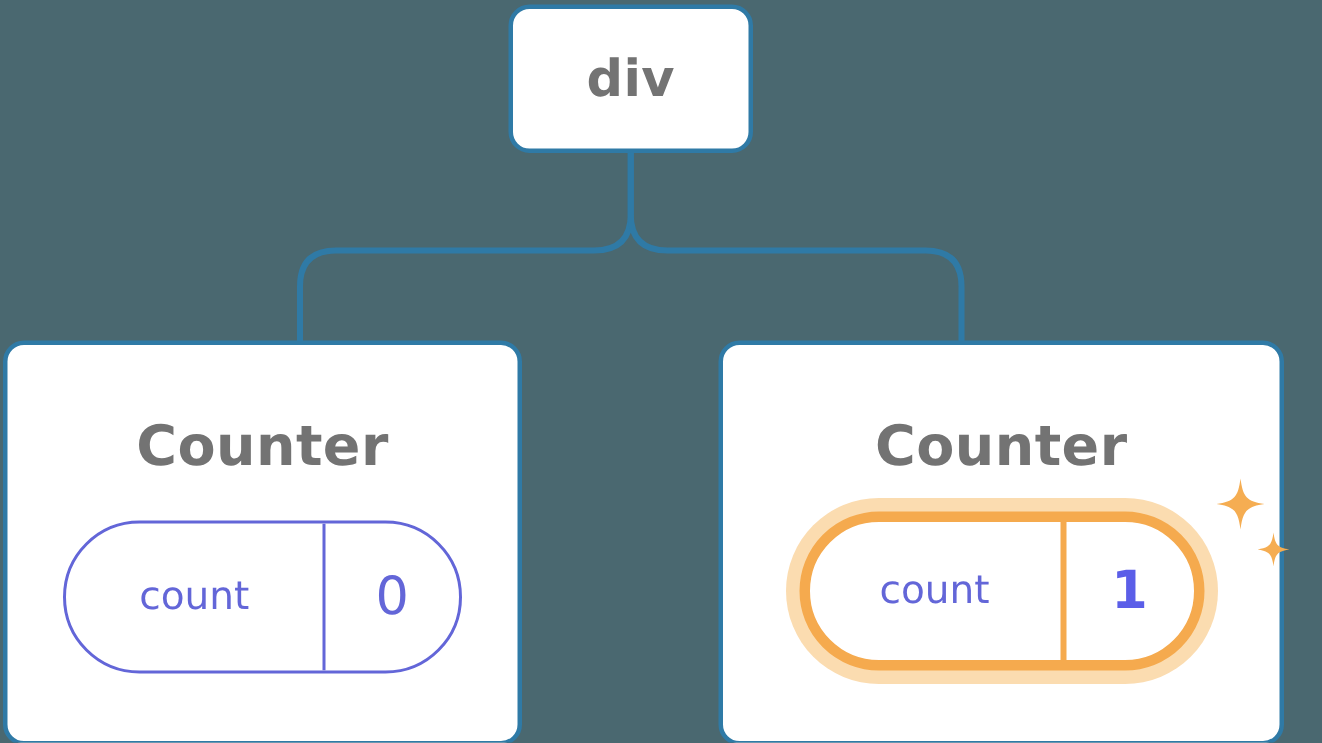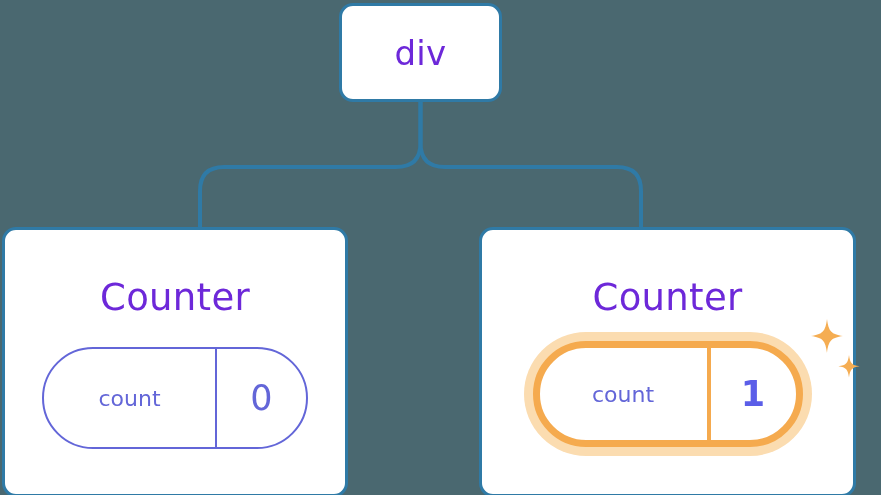--- a/index.html
+++ b/index.html
@@ -69,23 +69,23 @@
     border-bottom-right-radius: 14px;
   }
   #counter-node-right {
     left: 479px;
     top: 227px;
     width: 377px;
     height: 270px;
   }
 
   .node-title {
-    color: #6d28d9;
+    color: #737373;
     font-size: 37px;
-    font-weight: 400;
+    font-weight: 700;
     letter-spacing: 0.3px;
     white-space: nowrap;
     user-select: none;
   }
   #counter-node-left .node-title { margin-top: 46px; }
   #counter-node-right .node-title { margin-top: 46px; }
 
   
   .state-pill-wrap {
     position: relative;
@@ -131,21 +131,21 @@
   .pill-key, .pill-val {
     display: flex;
     align-items: center;
     justify-content: center;
     box-sizing: border-box;
   }
   .pill-val { flex: 1; }
 
   .pill-key-text {
     color: #6366d8;
-    font-size: 22px;
+    font-size: 26px;
     font-weight: 400;
     white-space: nowrap;
     user-select: none;
   }
   .pill-val-text {
     color: #6366d8;
     font-size: 35px;
     font-weight: 400;
     white-space: nowrap;
     user-select: none;

